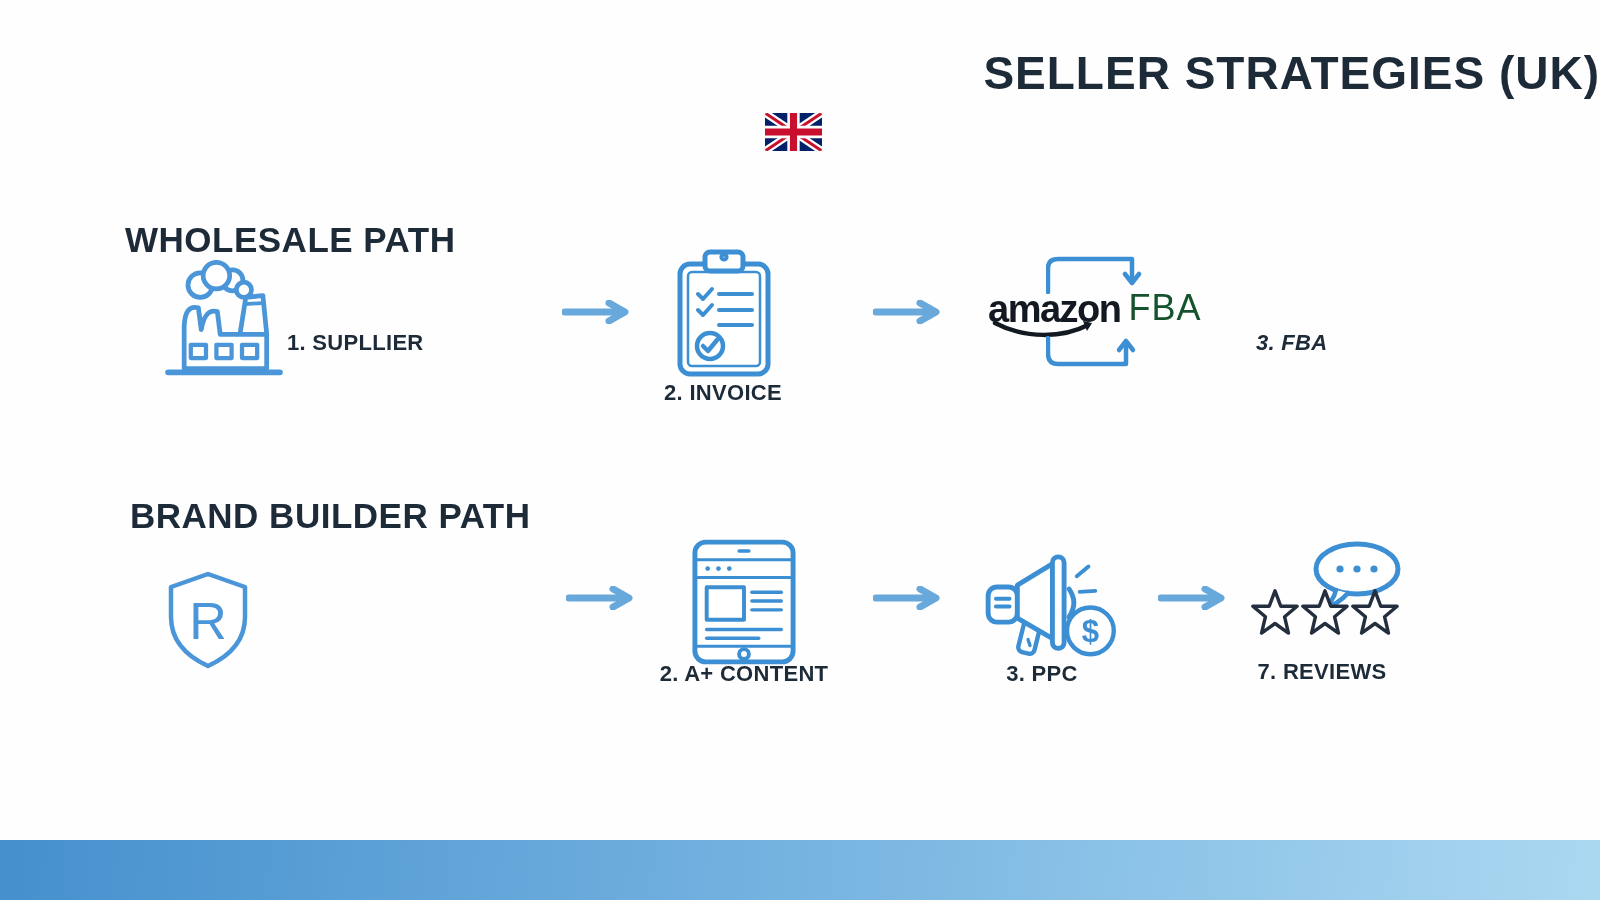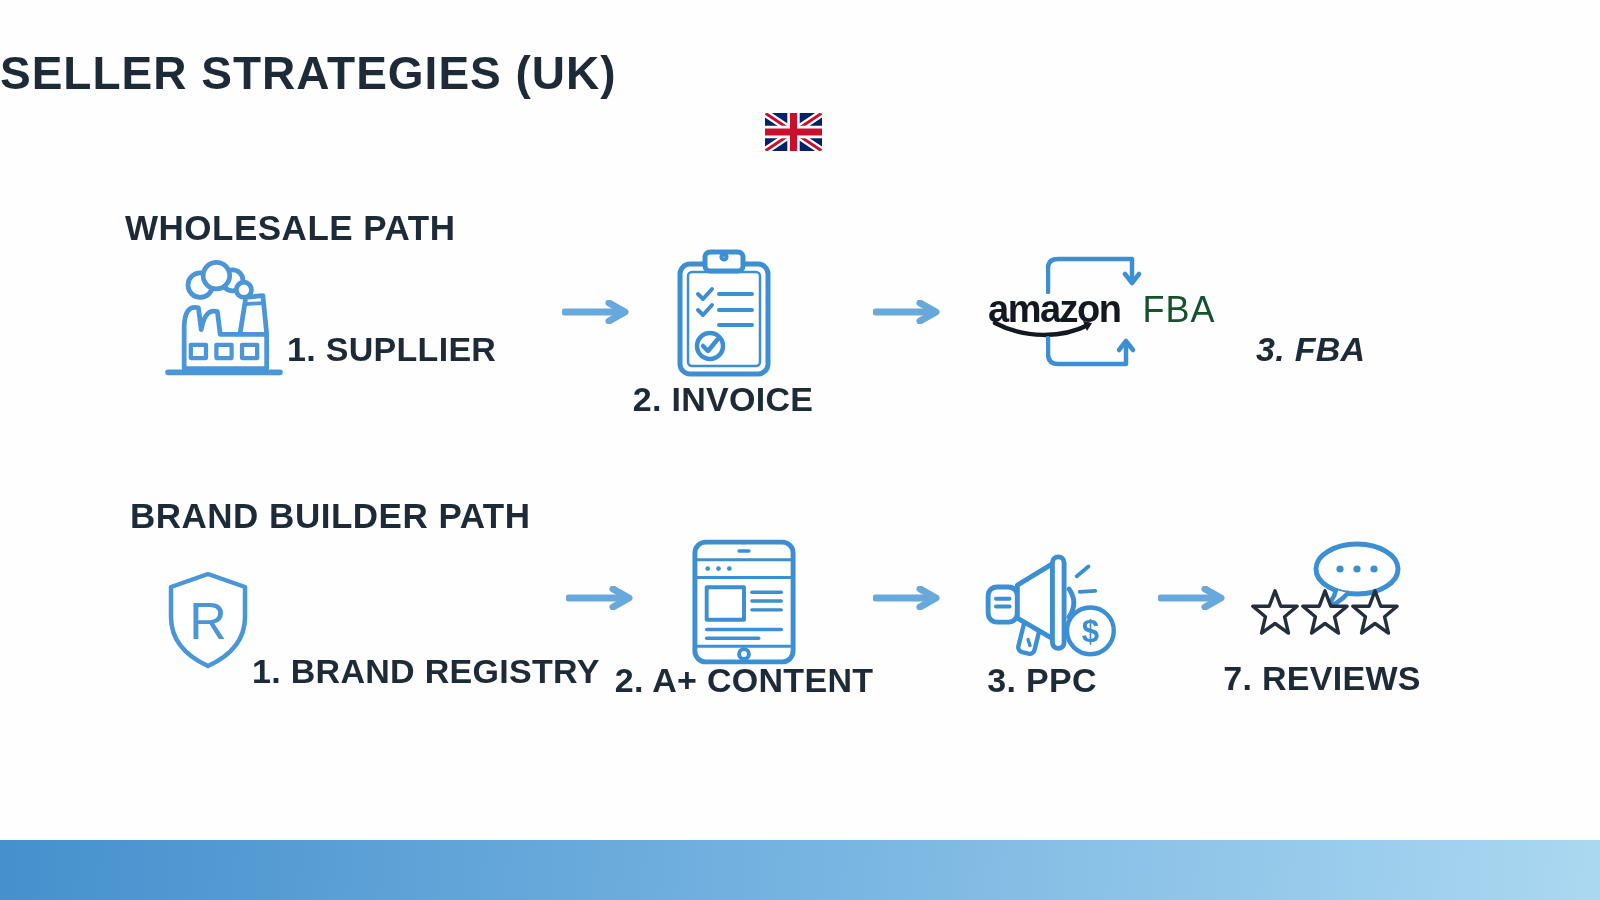--- a/index.html
+++ b/index.html
@@ -2,30 +2,30 @@
 <html><head>
 <meta charset="utf-8">
 <style>
   html,body{margin:0;padding:0;background:#e9e9e9;}
   .canvas{
     position:relative;width:1600px;height:900px;background:#fefefe;
     overflow:hidden;font-family:"Liberation Sans",sans-serif;margin:0 auto;
   }
   .abs{position:absolute;}
   .title{
-    left:0;right:0;top:46px;text-align:left;
+    left:0;right:0;top:46px;text-align:right;
     font-size:46px;font-weight:800;letter-spacing:1px;color:#1d2a38;
   }
   .flag-wrap{left:765px;top:113px;width:57px;height:38px;border-radius:2px;overflow:hidden;}
   .path-heading{font-size:35px;font-weight:800;letter-spacing:.5px;color:#1d2a38;}
-  .h-wholesale{left:125px;top:208px;}
+  .h-wholesale{left:125px;top:220px;}
   .h-brand{left:130px;top:496px;}
-  .step-label{font-size:34px;font-weight:700;letter-spacing:.3px;color:#1d2a38;white-space:nowrap;}
+  .step-label{font-size:22px;font-weight:700;letter-spacing:.3px;color:#1d2a38;white-space:nowrap;}
   .centered{transform:translateX(-50%);text-align:center;}
-  .amazon-row{left:988px;top:290px;display:flex;align-items:flex-end;gap:22px;}
+  .amazon-row{left:988px;top:290px;display:flex;align-items:flex-start;gap:8px;}
   .amazon-word{position:relative;font-size:38px;font-weight:700;letter-spacing:-1.5px;color:#131921;line-height:1;}
   .amazon-smile{position:absolute;left:3px;bottom:-12px;}
   .fba-word{font-size:36px;font-weight:500;letter-spacing:1px;color:#14532d;line-height:1;}
   .footer-bar{
     left:0;bottom:0;width:1600px;height:60px;
     background:linear-gradient(95deg,#4590cd 0%,#74b2e0 48%,#abd8f1 100%);
   }
   svg{display:block;}
   .svgtext{font-family:"Liberation Sans",sans-serif;}
 </style>
@@ -121,21 +121,20 @@
   <div class="abs step-label" style="left:1256px;top:330px;font-style:italic;">3. FBA</div>
 
   <div class="abs path-heading h-brand">BRAND BUILDER PATH</div>
 
   <div class="abs" style="left:163px;top:570px;">
     <svg width="90" height="100" viewBox="0 0 90 100" fill="none" stroke="#4a96d8" stroke-width="4.5" stroke-linecap="round" stroke-linejoin="round">
       <path d="M45,4 L82,17 V47 Q82,79 45,96 Q8,79 8,47 V17 Z" fill="#fff"></path>
       <text class="svgtext" x="45" y="69" text-anchor="middle" font-size="52" font-weight="400" fill="#4a96d8" stroke="none">R</text>
     </svg>
   </div>
-  <div class="abs step-label" style="left:252px;top:652px;">1. BRAND REGISTRY</div>
 
   <div class="abs" style="left:566px;top:586px;">
     <svg width="70" height="24" viewBox="0 0 70 24" fill="none" stroke="#68a8db" stroke-width="7" stroke-linecap="round" stroke-linejoin="round">
       <path d="M3,12 L53,12"></path>
         <path d="M47,3 L63,12 L47,21"></path>
     </svg>
   </div>
 
   <div class="abs" style="left:690px;top:538px;">
     <svg width="108" height="128" viewBox="0 0 110 130" fill="none" stroke="#3d8fd4" stroke-width="5" stroke-linecap="round" stroke-linejoin="round">

